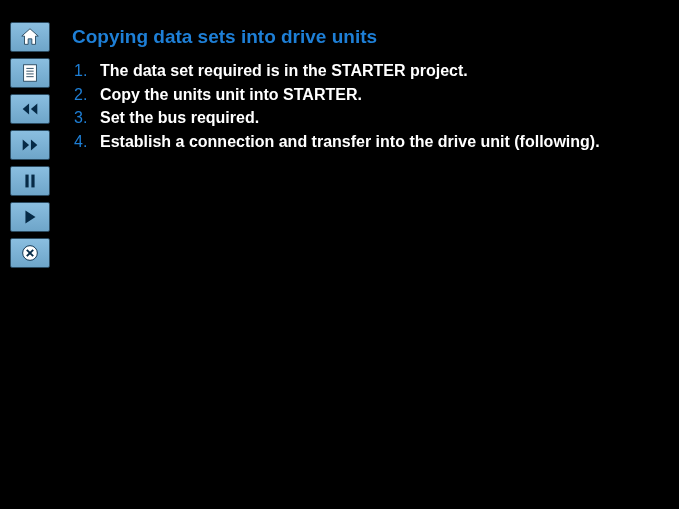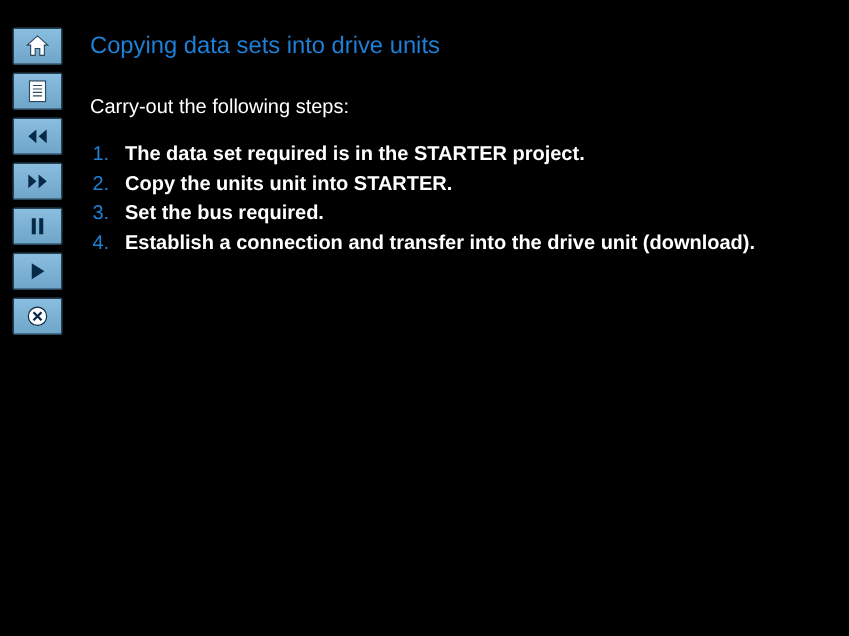--- a/index.html
+++ b/index.html
@@ -42,22 +42,22 @@
     .content {
       position: absolute;
       left: 72px;
       top: 26px;
       right: 20px;
       color: #fff;
     }
     .title {
       color: #1e7fd6;
       font-size: 19px;
-      font-weight: normal;
-      margin-bottom: 29px;
+      font-weight: bold;
+      margin-bottom: 12px;
     }
     .intro {
       color: #fff;
       font-size: 16px;
       margin-bottom: 18px;
     }
     .steps {
       display: flex;
       flex-direction: column;
       gap: 2px;
@@ -132,32 +132,31 @@
       <circle cx="12" cy="12" r="8" fill="#fff" stroke="#062a46" stroke-width="1"></circle>
       <line x1="8.5" y1="8.5" x2="15.5" y2="15.5" stroke="#062a46" stroke-width="2"></line>
       <line x1="15.5" y1="8.5" x2="8.5" y2="15.5" stroke="#062a46" stroke-width="2"></line>
     </svg>
   </div>
 
 </div>
 
 <div class="content">
   <div class="title">Copying data sets into drive units</div>
-  <div class="intro">Carry-out the following steps:</div>
   <div class="steps">
     <div class="step">
       <span class="step-num">1.</span>
       <span class="step-text">The data set required is in the STARTER project.</span>
     </div>
     <div class="step">
       <span class="step-num">2.</span>
       <span class="step-text">Copy the units unit into STARTER.</span>
     </div>
     <div class="step">
       <span class="step-num">3.</span>
       <span class="step-text">Set the bus required.</span>
     </div>
     <div class="step">
       <span class="step-num">4.</span>
-      <span class="step-text">Establish a connection and transfer into the drive unit (download).</span>
+      <span class="step-text">Establish a connection and transfer into the drive unit (following).</span>
     </div>
   </div>
 </div>
 
 </body></html>

